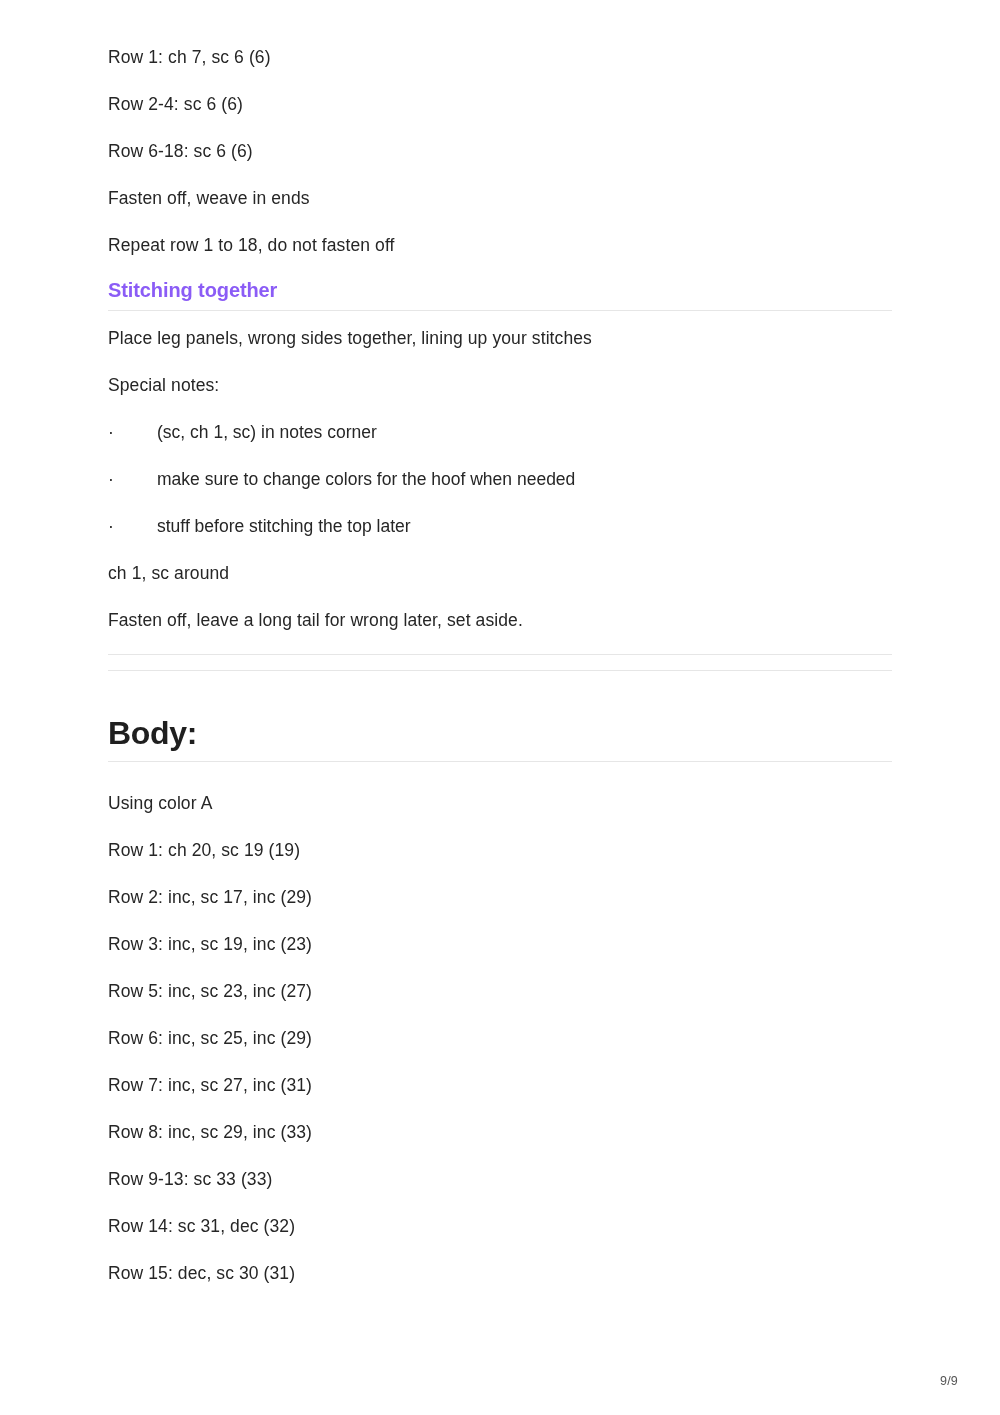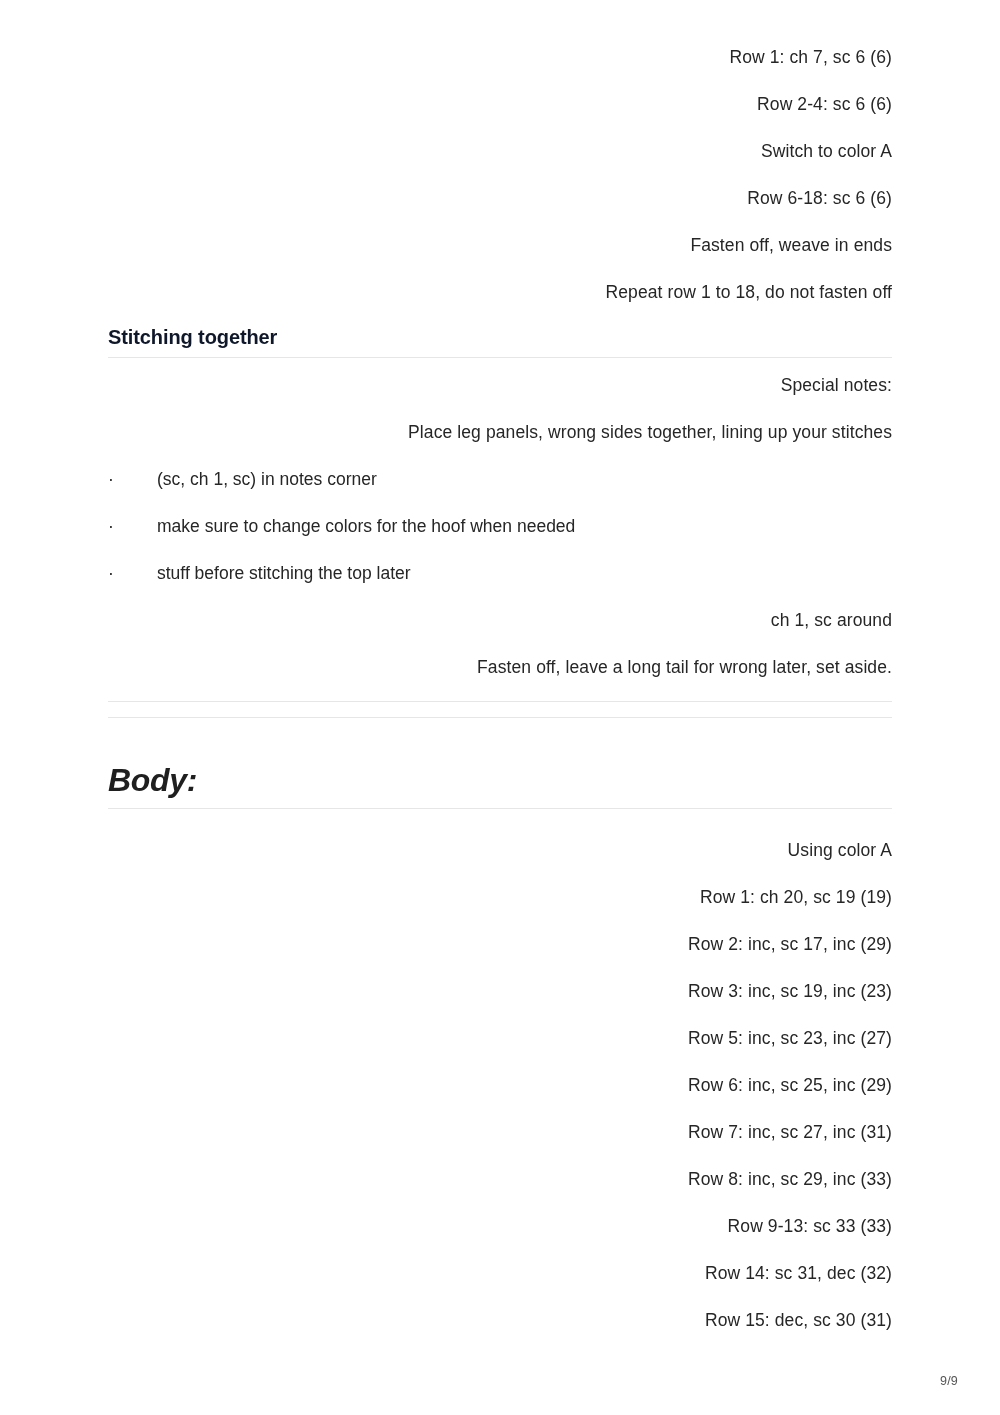--- a/index.html
+++ b/index.html
@@ -26,29 +26,28 @@
     position: relative;
     padding-top: 44px;
     width: 784px;
   }
   .para {
     font-size: 17.5px;
     line-height: 26px;
     color: #262626;
     margin: 0 0 21px 0;
     letter-spacing: 0.1px;
-    text-align: right;
   }
   .para.tight-top {
     margin-top: 0;
   }
   .section-heading {
     font-size: 20px;
     font-weight: bold;
-    color: #0f172a;
+    color: #8b5cf6;
     margin: 13px 0 0 0;
     padding-bottom: 8px;
     letter-spacing: -0.1px;
   }
   .rule {
     height: 1px;
     background: #e6e6e6;
     border: 0;
     margin: 0;
     width: 784px;
@@ -85,21 +84,20 @@
   .divider-block .rule + .rule {
     margin-top: 15px;
   }
   .big-heading {
     font-size: 32px;
     font-weight: bold;
     color: #1f1f1f;
     margin: 44px 0 0 0;
     padding-bottom: 9px;
     letter-spacing: -0.3px;
-    font-style: italic;
   }
   .body-first {
     margin-top: 28px;
   }
   .page-number {
     position: absolute;
     right: 42px;
     bottom: 27px;
     font-size: 12.5px;
     color: #555555;
@@ -107,30 +105,29 @@
   }
 </style>
 </head>
 <body>
 
 <div class="page">
   <div class="content">
 
     <p class="para tight-top">Row 1: ch 7, sc 6 (6)</p>
     <p class="para">Row 2-4: sc 6 (6)</p>
-    <p class="para">Switch to color A</p>
     <p class="para">Row 6-18: sc 6 (6)</p>
     <p class="para">Fasten off, weave in ends</p>
     <p class="para">Repeat row 1 to 18, do not fasten off</p>
 
     <h2 class="section-heading">Stitching together</h2>
     <hr class="rule heading-rule">
 
+    <p class="para">Place leg panels, wrong sides together, lining up your stitches</p>
     <p class="para">Special notes:</p>
-    <p class="para">Place leg panels, wrong sides together, lining up your stitches</p>
 
     <ul class="bullet-list">
       <li class="bullet-item">
         <span class="bullet-dot">·</span>
         <span class="bullet-text">(sc, ch 1, sc) in notes corner</span>
       </li>
       <li class="bullet-item">
         <span class="bullet-dot">·</span>
         <span class="bullet-text">make sure to change colors for the hoof when needed</span>
       </li>

